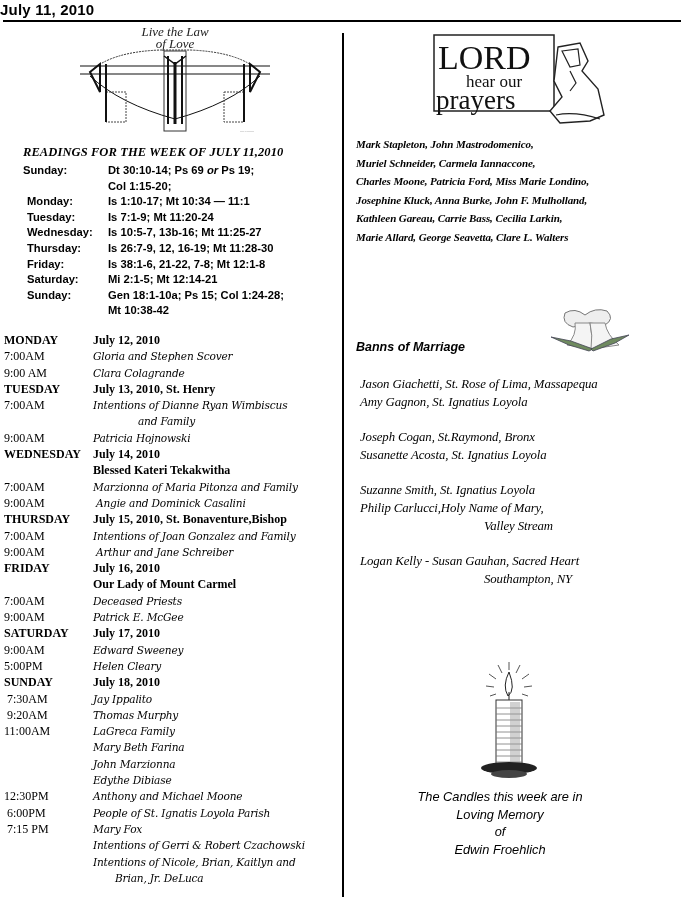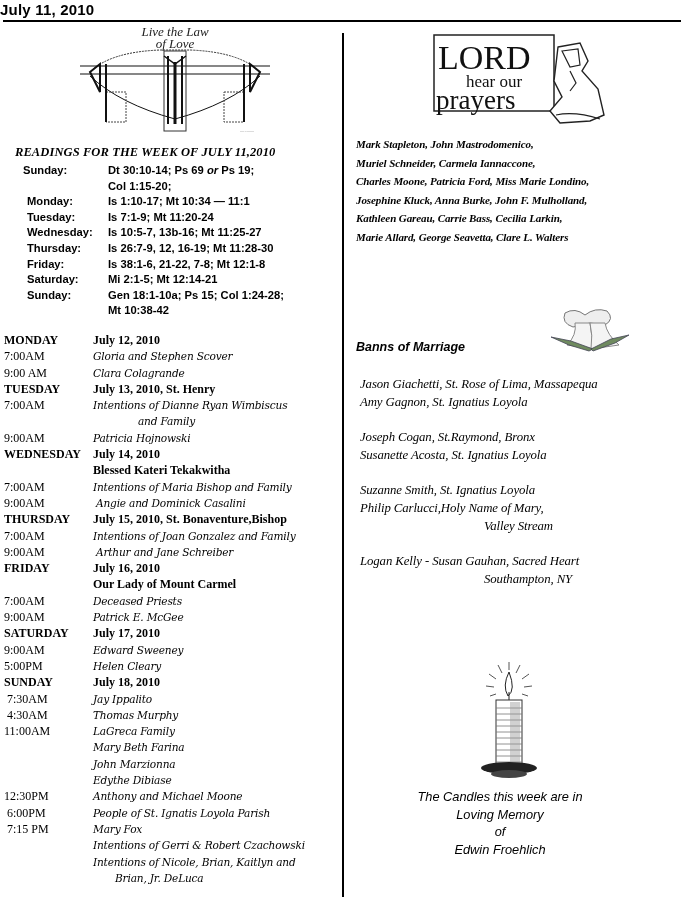--- a/index.html
+++ b/index.html
@@ -9,21 +9,21 @@
       text-align: left; font-family: "Liberation Sans", sans-serif;
       font-size: 15px; font-weight: bold; line-height: 20px; letter-spacing: 0.2px;
     }
     .header-rule { position: absolute; left: 3px; top: 20px; width: 678px; height: 2px; background: #000; }
     .column-divider { position: absolute; left: 342px; top: 33px; width: 2px; height: 864px; background: #000; }
 
     .logo-left { position: absolute; left: 80px; top: 24px; width: 190px; height: 115px; }
     .logo-left svg { width: 100%; height: 100%; }
 
     .readings-title {
-      position: absolute; left: 15px; top: 145px; width: 335px;
+      position: absolute; left: 23px; top: 145px; width: 335px;
       font-family: "Liberation Serif", serif; font-style: italic; font-weight: bold;
       font-size: 12.5px; letter-spacing: 0.1px;
     }
     .readings { position: absolute; left: 21px; top: 163px; width: 335px; font-family: "Liberation Sans", sans-serif; font-weight: bold; font-size: 11.2px; }
     .reading-row { display: flex; line-height: 15.6px; }
     .reading-day { width: 87px; flex: 0 0 87px; padding-left: 2px; box-sizing: border-box; }
     .reading-day.indent { padding-left: 6px; }
     .reading-text { flex: 1; }
 
     .masses { position: absolute; left: 4px; top: 332px; width: 336px; font-family: "Liberation Serif", serif; font-size: 12px; }
@@ -164,21 +164,21 @@
     <div class="mass-row">
       <span class="mass-day">WEDNESDAY</span>
       <span class="mass-date">July 14,  2010</span>
     </div>
     <div class="mass-row">
       <span class="mass-day"></span>
       <span class="mass-date">Blessed Kateri Tekakwitha</span>
     </div>
     <div class="mass-row">
       <span class="mass-time">7:00AM</span>
-      <span class="mass-intent">Intentions of Maria Bishop and Family</span>
+      <span class="mass-intent">Marzionna of Maria Pitonza and Family</span>
     </div>
     <div class="mass-row">
       <span class="mass-time">9:00AM</span>
       <span class="mass-intent small-indent">Angie and Dominick Casalini</span>
     </div>
     <div class="mass-row">
       <span class="mass-day">THURSDAY</span>
       <span class="mass-date">July 15,  2010, St. Bonaventure,Bishop</span>
     </div>
     <div class="mass-row">
@@ -219,21 +219,21 @@
     </div>
     <div class="mass-row">
       <span class="mass-day">SUNDAY</span>
       <span class="mass-date">July 18, 2010</span>
     </div>
     <div class="mass-row">
       <span class="mass-time indent">7:30AM</span>
       <span class="mass-intent">Jay Ippalito</span>
     </div>
     <div class="mass-row">
-      <span class="mass-time indent">4:30AM</span>
+      <span class="mass-time indent">9:20AM</span>
       <span class="mass-intent">Thomas Murphy</span>
     </div>
     <div class="mass-row">
       <span class="mass-time">11:00AM</span>
       <span class="mass-intent">LaGreca Family</span>
     </div>
     <div class="mass-row">
       <span class="mass-time"></span>
       <span class="mass-intent">Mary Beth Farina</span>
     </div>

